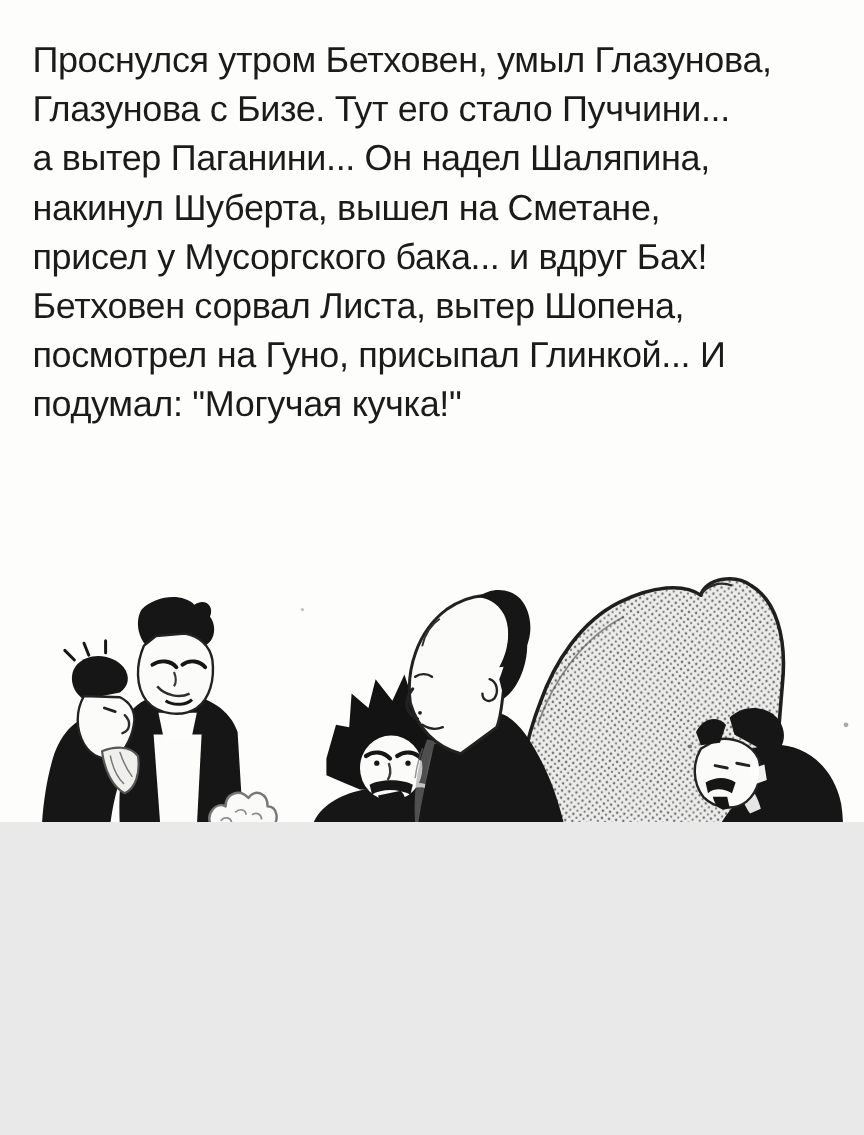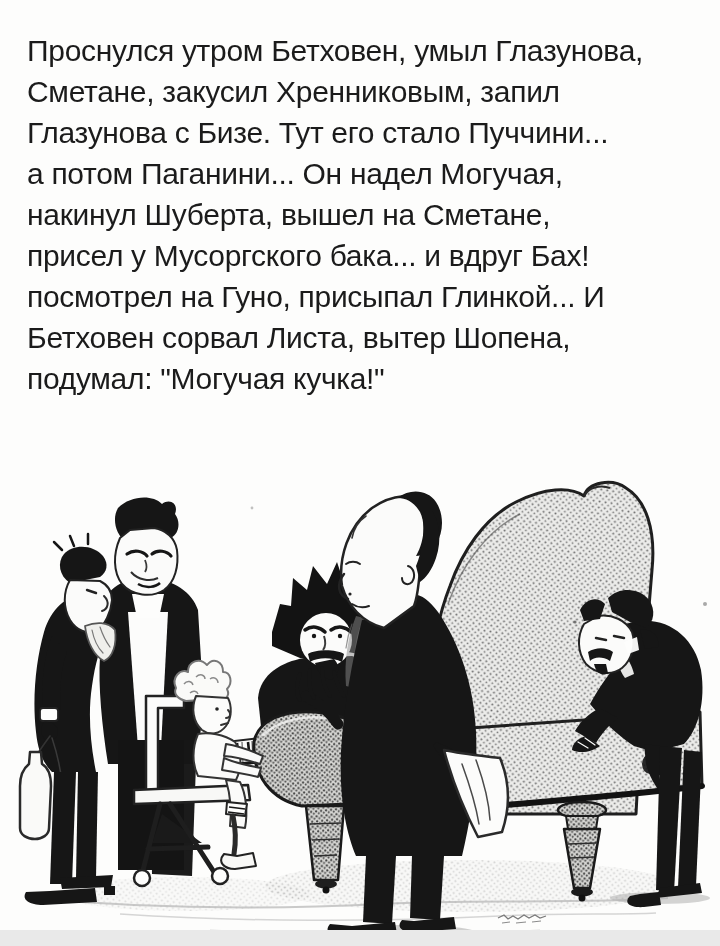--- a/index.html
+++ b/index.html
@@ -1,18 +1,18 @@
 <!DOCTYPE html>
 <html><head>
 <meta charset="utf-8">
 <style>
   html,body{margin:0;padding:0;background:#e9e9e9;}
   .page{
     position:relative;
-    width:720px;height:930px;
+    width:720px;height:685px;
     margin:0 auto;
     background:#fdfdfc;
     font-family:"Liberation Sans", sans-serif;
     overflow:hidden;
   }
   .text-block{
     position:absolute;
     left:27px;top:30px;width:676px;
   }
   .text-line{
@@ -30,27 +30,26 @@
   }
   svg{display:block;}
 </style>
 </head>
 <body>
 
 <div class="page">
 
   <div class="text-block">
     <div class="text-line">Проснулся утром Бетховен, умыл Глазунова,</div>
-    <div class="text-line">Сметане, закусил Хренниковым, запил</div>
     <div class="text-line">Глазунова с Бизе. Тут его стало Пуччини...</div>
-    <div class="text-line">а потом Паганини... Он надел Могучая,</div>
+    <div class="text-line">а вытер Паганини... Он надел Шаляпина,</div>
     <div class="text-line">накинул Шуберта, вышел на Сметане,</div>
     <div class="text-line">присел у Мусоргского бака... и вдруг Бах!</div>
+    <div class="text-line">Бетховен сорвал Листа, вытер Шопена,</div>
     <div class="text-line">посмотрел на Гуно, присыпал Глинкой... И</div>
-    <div class="text-line">Бетховен сорвал Листа, вытер Шопена,</div>
     <div class="text-line">подумал: "Могучая кучка!"</div>
   </div>
 
   <svg class="illustration" viewBox="0 0 720 500" xmlns="http://www.w3.org/2000/svg">
     <defs>
       <pattern id="halftone" width="6" height="6" patternUnits="userSpaceOnUse" patternTransform="rotate(8)">
         <rect width="6" height="6" fill="#ececea"></rect>
         <circle cx="1.5" cy="1.5" r="1.05" fill="#6f6f6f"></circle>
         <circle cx="4.5" cy="4.4" r="0.95" fill="#7e7e7e"></circle>
       </pattern>

